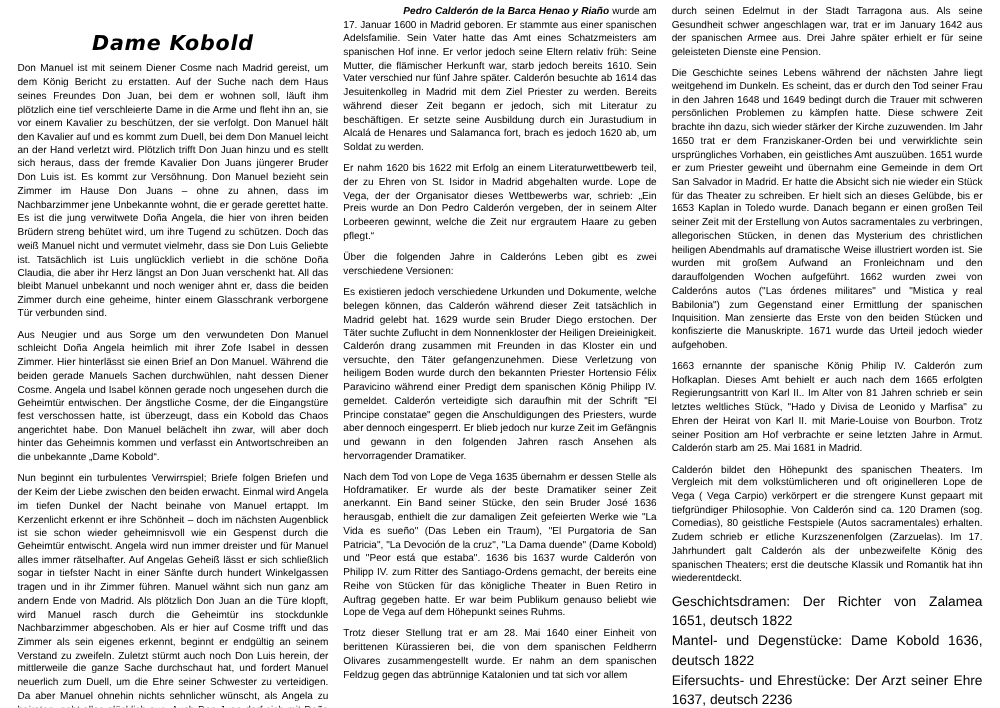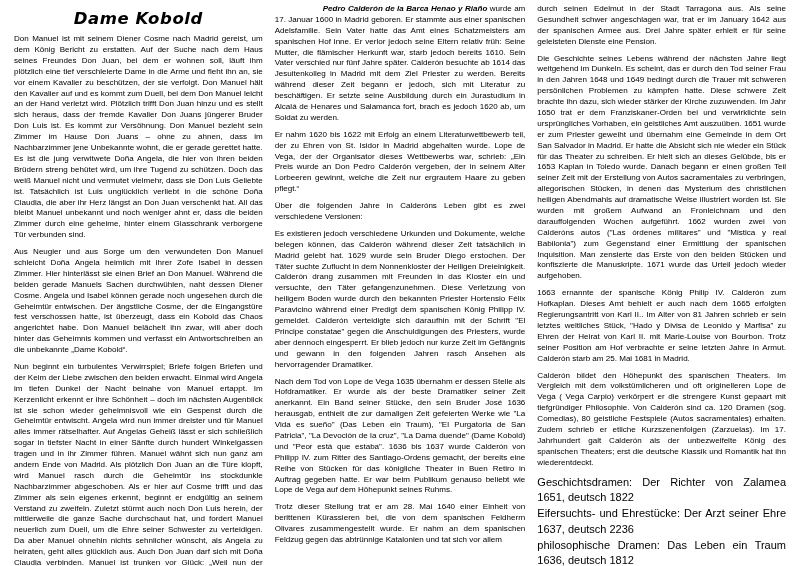--- a/index.html
+++ b/index.html
@@ -35,21 +35,21 @@
   .col-2 { width: 268px; }
   .col-3 { width: 266px; }
 
   h1.doc-title {
     font-family: "DejaVu Sans", sans-serif;
     font-size: 16.5px;
     font-weight: bold;
     font-style: italic;
     letter-spacing: 0.6px;
     text-align: center;
-    margin: 6px 0 6px 0;
+    margin: 22px 0 6px 0;
     padding: 0;
     line-height: 1.1;
   }
   h1.title-wide {
     font-size: 16px;
     letter-spacing: 0.2px;
   }
   h2.section-title {
     font-family: "DejaVu Sans", sans-serif;
     font-size: 12.5px;
@@ -109,20 +109,21 @@
     <p class="body-par">Trotz dieser Stellung trat er am 28. Mai 1640 einer Einheit von berittenen Kürassieren bei, die von dem spanischen Feldherrn Olivares zusammengestellt wurde. Er nahm an dem spanischen Feldzug gegen das abtrünnige Katalonien und tat sich vor allem</p>
   </div>
 
   <div class="column col-3">
     <p class="body-par">durch seinen Edelmut in der Stadt Tarragona aus. Als seine Gesundheit schwer angeschlagen war, trat er im January 1642 aus der spanischen Armee aus. Drei Jahre später erhielt er für seine geleisteten Dienste eine Pension.</p>
     <p class="body-par">Die Geschichte seines Lebens während der nächsten Jahre liegt weitgehend im Dunkeln. Es scheint, das er durch den Tod seiner Frau in den Jahren 1648 und 1649 bedingt durch die Trauer mit schweren persönlichen Problemen zu kämpfen hatte. Diese schwere Zeit brachte ihn dazu, sich wieder stärker der Kirche zuzuwenden. Im Jahr 1650 trat er dem Franziskaner-Orden bei und verwirklichte sein ursprüngliches Vorhaben, ein geistliches Amt auszuüben. 1651 wurde er zum Priester geweiht und übernahm eine Gemeinde in dem Ort San Salvador in Madrid. Er hatte die Absicht sich nie wieder ein Stück für das Theater zu schreiben. Er hielt sich an dieses Gelübde, bis er 1653 Kaplan in Toledo wurde. Danach begann er einen großen Teil seiner Zeit mit der Erstellung von Autos sacramentales zu verbringen, allegorischen Stücken, in denen das Mysterium des christlichen heiligen Abendmahls auf dramatische Weise illustriert worden ist. Sie wurden mit großem Aufwand an Fronleichnam und den darauffolgenden Wochen aufgeführt. 1662 wurden zwei von Calderóns autos ("Las órdenes militares" und "Mistica y real Babilonia") zum Gegenstand einer Ermittlung der spanischen Inquisition. Man zensierte das Erste von den beiden Stücken und konfiszierte die Manuskripte. 1671 wurde das Urteil jedoch wieder aufgehoben.</p>
     <p class="body-par">1663 ernannte der spanische König Philip IV. Calderón zum Hofkaplan. Dieses Amt behielt er auch nach dem 1665 erfolgten Regierungsantritt von Karl II.. Im Alter von 81 Jahren schrieb er sein letztes weltliches Stück, "Hado y Divisa de Leonido y Marfisa" zu Ehren der Heirat von Karl II. mit Marie-Louise von Bourbon. Trotz seiner Position am Hof verbrachte er seine letzten Jahre in Armut. Calderón starb am 25. Mai 1681 in Madrid.</p>
     <p class="body-par">Calderón bildet den Höhepunkt des spanischen Theaters. Im Vergleich mit dem volkstümlicheren und oft originelleren Lope de Vega ( Vega Carpio) verkörpert er die strengere Kunst gepaart mit tiefgründiger Philosophie. Von Calderón sind ca. 120 Dramen (sog. Comedias), 80 geistliche Festspiele (Autos sacramentales) erhalten. Zudem schrieb er etliche Kurzszenenfolgen (Zarzuelas). Im 17. Jahrhundert galt Calderón als der unbezweifelte König des spanischen Theaters; erst die deutsche Klassik und Romantik hat ihn wiederentdeckt.</p>
     <ul class="works">
       <li>Geschichtsdramen: Der Richter von Zalamea 1651, deutsch 1822</li>
+      <li>Mantel- und Degenstücke: Dame Kobold 1636, deutsch 1822</li>
       <li>Eifersuchts- und Ehrestücke: Der Arzt seiner Ehre 1637, deutsch 2236</li>
       <li>philosophische Dramen: Das Leben ein Traum 1636, deutsch 1812</li>
       <li>religiöse Stücke: Der wundertätige Magus 1663, deutsch 1816; Der standhafte Prinz 1636, deutsch 1809</li>
 
     </ul>
   </div>
 
 </div>
 
 </body></html>

